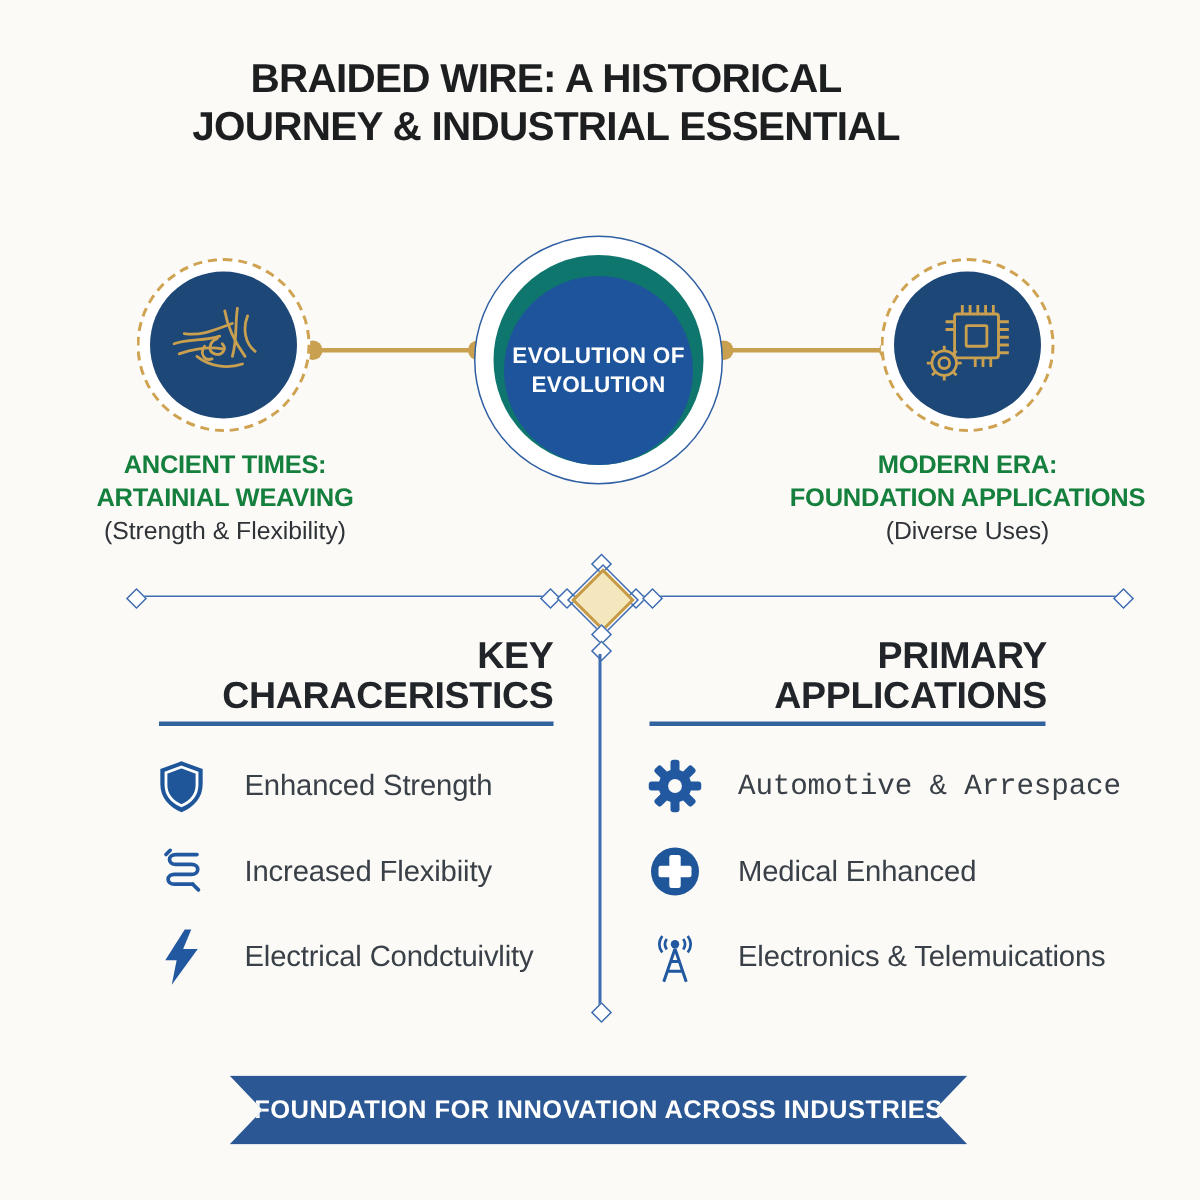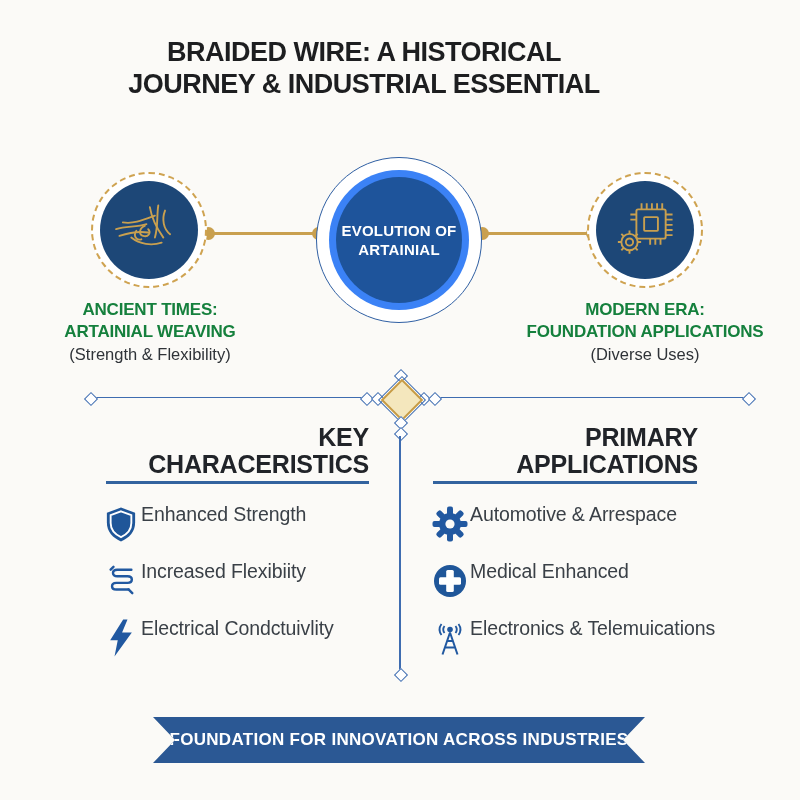--- a/index.html
+++ b/index.html
@@ -12,22 +12,22 @@
 
   
   .ring-dashed{position:absolute;width:112px;height:112px;border:2px dashed #cfa351;border-radius:50%;
                display:flex;align-items:center;justify-content:center;background:#fff;}
   .ring-left{left:91px;top:172px;}
   .ring-right{left:587px;top:172px;}
   .circle-blue{width:98px;height:98px;border-radius:50%;background:#1d4777;
                display:flex;align-items:center;justify-content:center;}
   .ring-outer{position:absolute;left:316px;top:157px;width:164px;height:164px;border:1.5px solid #2f5fa3;
               border-radius:50%;display:flex;align-items:center;justify-content:center;background:#fff;}
-  .ring-gold{width:140px;height:140px;border-radius:50%;background:#3b82f6;
-             display:flex;align-items:center;justify-content:center;}
+  .ring-gold{width:140px;height:140px;border-radius:50%;background:#0f766e;
+             display:flex;align-items:flex-end;justify-content:center;}
   .circle-center{width:126px;height:126px;border-radius:50%;background:#1e549b;color:#fff;
                  display:flex;flex-direction:column;align-items:center;justify-content:center;
                  font-weight:bold;font-size:15px;line-height:19px;text-align:center;letter-spacing:0.2px;}
   .connector{position:absolute;top:232px;height:3px;background:#c9a04f;}
   .conn-1{left:208px;width:110px;}
   .conn-2{left:482px;width:110px;}
   .dot{position:absolute;top:227px;width:13px;height:13px;border-radius:50%;background:#c9a04f;}
 
   
   .node-label{position:absolute;text-align:center;}
@@ -46,27 +46,27 @@
 
   
   .col-heading{position:absolute;top:424px;text-align:right;font-weight:bold;font-size:25px;
                line-height:27px;color:#212429;letter-spacing:-0.2px;}
   .col-heading-left{left:107px;width:262px;}
   .col-heading-right{left:434px;width:264px;}
   .col-underline{position:absolute;top:481px;height:3px;background:#33639f;}
   .ul-left{left:106px;width:263px;}
   .ul-right{left:433px;width:264px;}
 
-  .item{position:absolute;display:flex;gap:1px;}
+  .item{position:absolute;display:flex;align-items:center;gap:23px;}
   .item .icon-box{width:38px;display:flex;align-items:center;justify-content:center;}
   .item-label{font-size:19.5px;color:#3a4047;letter-spacing:-0.1px;}
   .li-1{left:102px;top:503px;height:42px;}
   .li-2{left:102px;top:560px;height:42px;}
   .li-3{left:102px;top:617px;height:42px;}
-  .ri-1{left:431px;top:503px;height:42px;}
+  .ri-1{left:431px;top:503px;height:42px;font-family:Liberation Mono, monospace;}
   .ri-2{left:431px;top:560px;height:42px;}
   .ri-3{left:431px;top:617px;height:42px;}
 
   
   .banner{position:absolute;left:153px;top:717px;width:492px;height:46px;background:#2b5894;
           clip-path:polygon(0 0,100% 0,calc(100% - 22px) 50%,100% 100%,0 100%,22px 50%);
           display:flex;align-items:center;justify-content:center;}
   .banner-label{color:#ffffff;font-weight:bold;font-size:17px;letter-spacing:0.3px;}
 </style>
 </head>
@@ -99,21 +99,21 @@
         <path d="M30 36 c-4 6 0 12 6 10"></path>
         <path d="M24 44 C34 52 48 54 60 50"></path>
       </svg>
     </div>
   </div>
 
   <div class="ring-outer">
     <div class="ring-gold">
       <div class="circle-center">
         <span>EVOLUTION OF</span>
-        <span>ARTAINIAL</span>
+        <span>EVOLUTION</span>
       </div>
     </div>
   </div>
 
   <div class="ring-dashed ring-right">
     <div class="circle-blue">
       <svg width="70" height="62" viewBox="0 0 80 72" fill="none" stroke="#c9a04f" stroke-width="2.2">
         <rect x="30" y="12" width="34" height="34" rx="2"></rect>
         <rect x="39" y="21" width="16" height="16" rx="1"></rect>
         <path d="M36 12 V5 M42 12 V5 M48 12 V5 M54 12 V5 M60 12 V5"></path>

